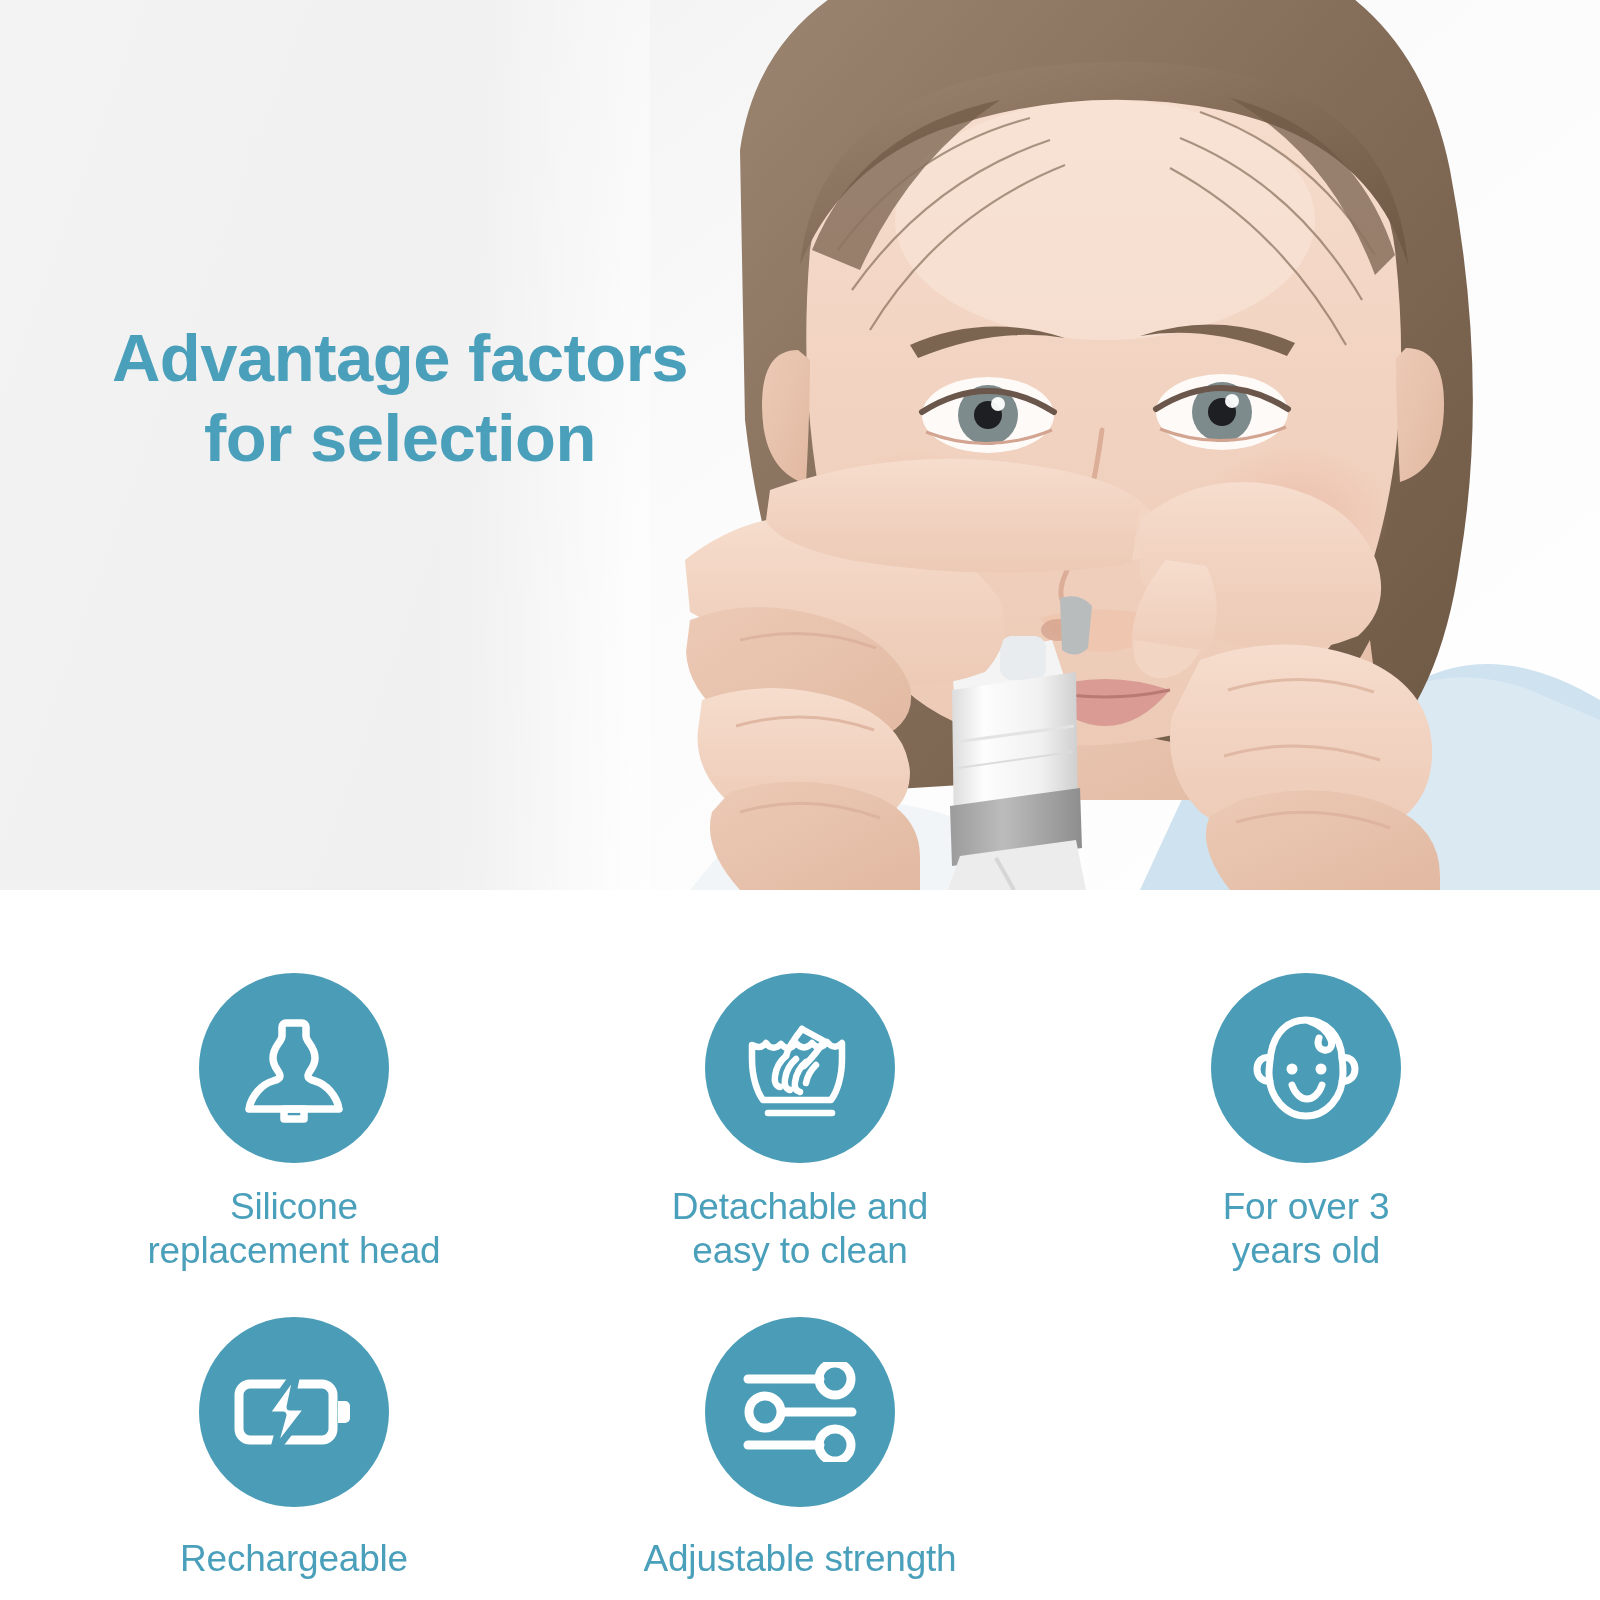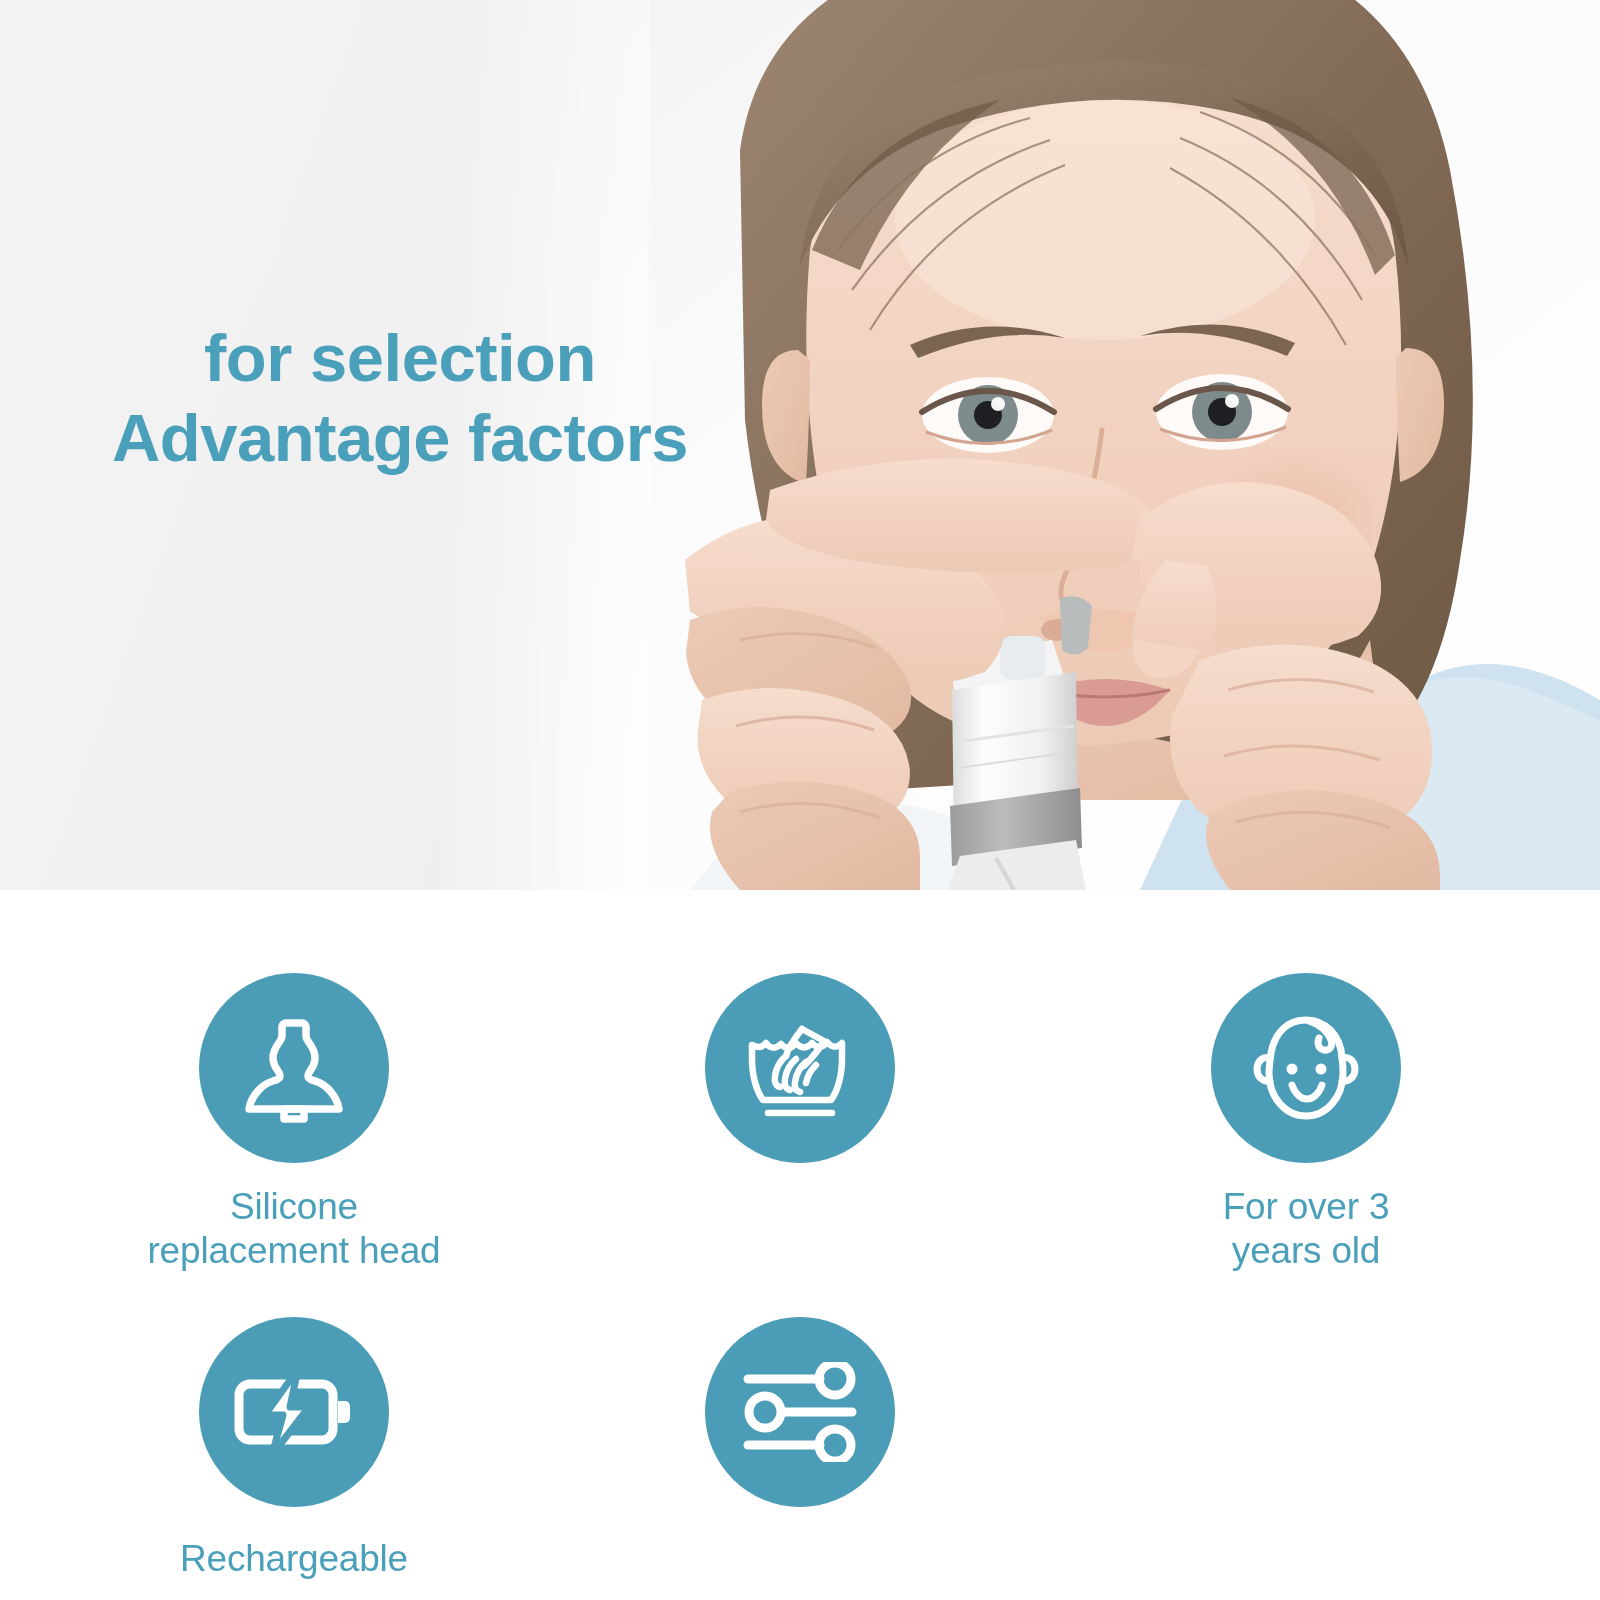--- a/index.html
+++ b/index.html
@@ -256,22 +256,22 @@
           </g>
 
           <rect x="0" y="0" width="210" height="890" fill="url(#bgG)" opacity="0.55"></rect>
         </g>
       </svg>
     </div>
 
     <div class="hero-fade"></div>
 
     <div class="hero-title">
+      <span class="ln">Advantage factors</span>
       <span class="ln">for selection</span>
-      <span class="ln">Advantage factors</span>
     </div>
   </div>
 
   <div class="features">
 
     <div class="frow frow-1">
 
       <div class="fcell">
         <div class="fcircle">
           <span>
@@ -293,20 +293,22 @@
               <path d="M58 14 l22 12 c-6 10 -13 18 -20 25"></path>
               <path d="M58 14 c-8 10 -14 19 -16 27"></path>
               <path d="M42 41 c-6 5 -10 12 -11 20 c-1 6 1 10 5 11"></path>
               <path d="M52 44 c-6 5 -10 13 -11 20 c-1 6 1 10 5 11"></path>
               <path d="M62 47 c-6 5 -10 13 -11 20 c-1 6 1 9 5 10"></path>
               <path d="M72 50 c-5 5 -9 12 -10 18"></path>
               <path d="M24 98 h64"></path>
             </svg>
           </span>
         </div>
+        <div class="flabel">Detachable and
+easy to clean</div>
       </div>
 
       <div class="fcell">
         <div class="fcircle">
           <span>
             <svg width="118" height="110" viewBox="0 0 118 110" fill="none" stroke="#ffffff" stroke-width="7" stroke-linecap="round" stroke-linejoin="round">
               <path d="M24 40 C28 18 42 7 59 7 c20 0 35 16 36 38 c1 6 1 11 1 15 c0 25 -17 43 -37 43 c-20 0 -37 -18 -37 -43 c0 -6 1 -13 2 -20 Z"></path>
               <path d="M95 45 c7 -2 13 3 13 11 c0 8 -6 13 -13 12"></path>
               <path d="M23 45 c-7 -2 -13 3 -13 11 c0 8 6 13 13 12"></path>
               <path d="M62 8 c9 3 18 9 22 19 c2 6 -1 11 -7 10 c-6 -1 -7 -7 -5 -12"></path>
@@ -344,18 +346,19 @@
             <svg width="118" height="100" viewBox="0 0 118 100" fill="none" stroke="#ffffff" stroke-width="9" stroke-linecap="round">
               <path d="M7 17 h72"></path>
               <circle cx="94" cy="17" r="16"></circle>
               <path d="M44 50 h67"></path>
               <circle cx="24" cy="50" r="16"></circle>
               <path d="M7 83 h72"></path>
               <circle cx="94" cy="83" r="16"></circle>
             </svg>
           </span>
         </div>
+        <div class="flabel single">Adjustable strength</div>
       </div>
 
     </div>
   </div>
 
 </div>
 
 </body></html>

